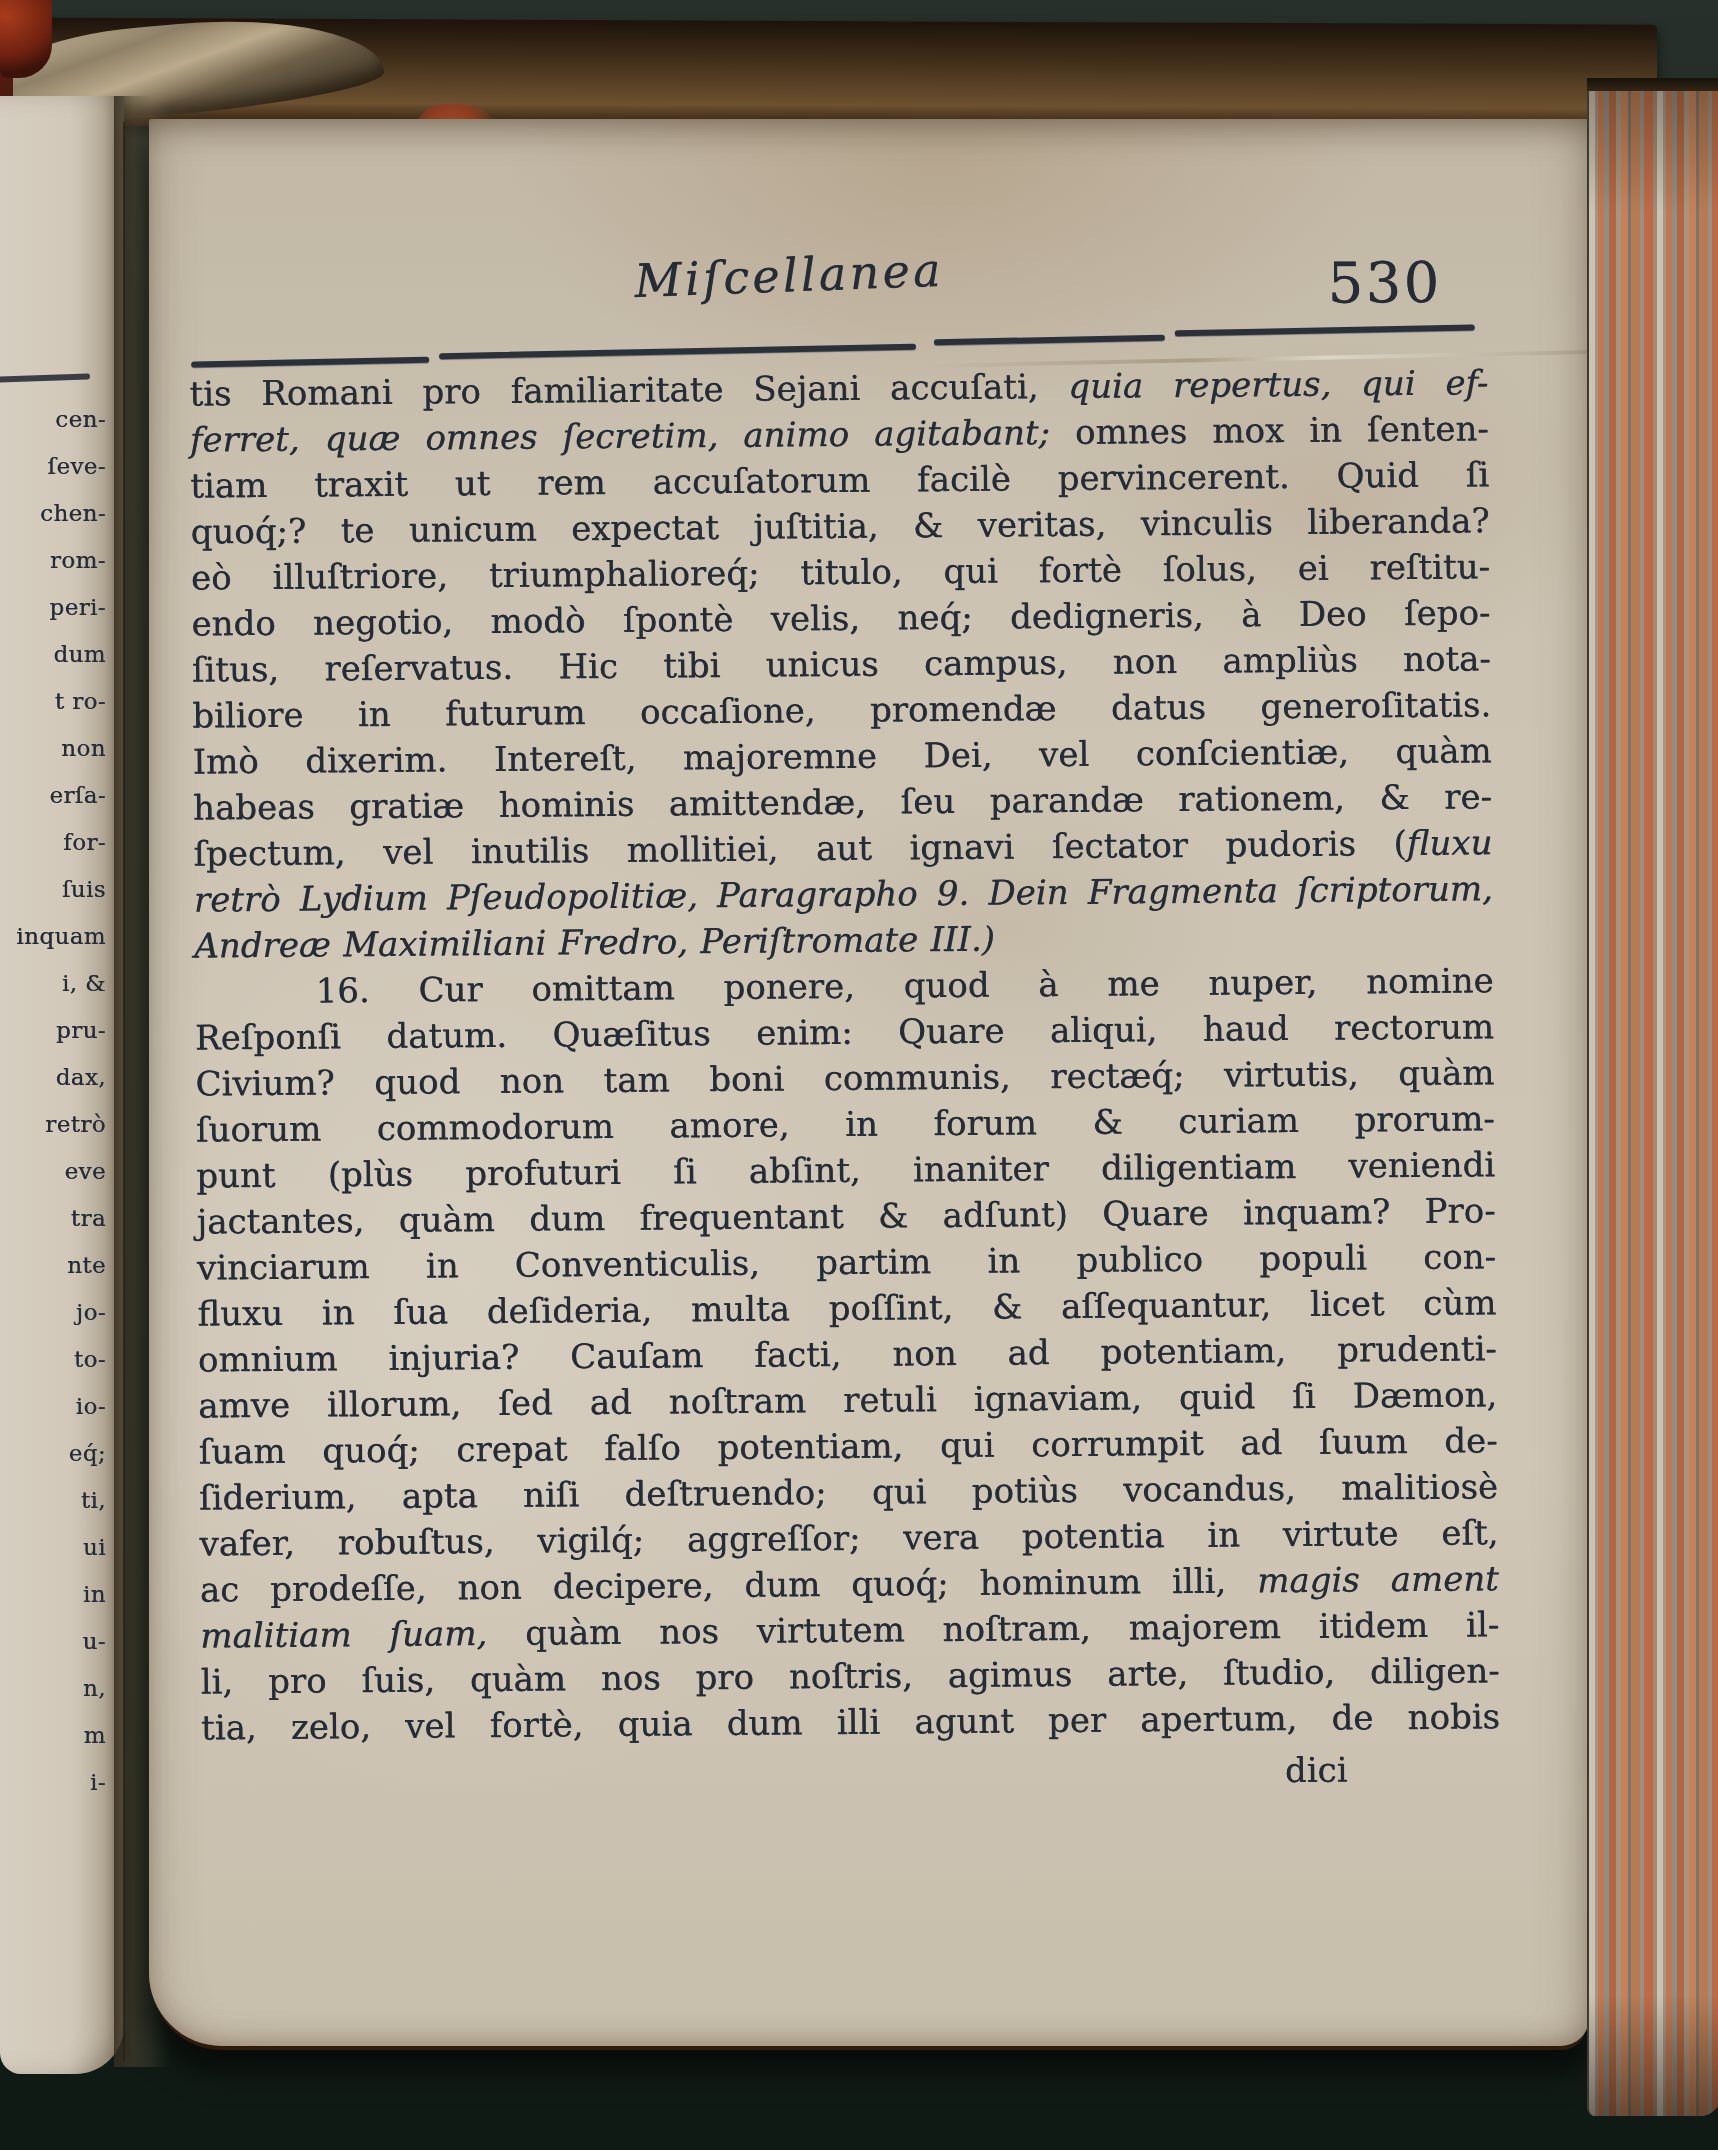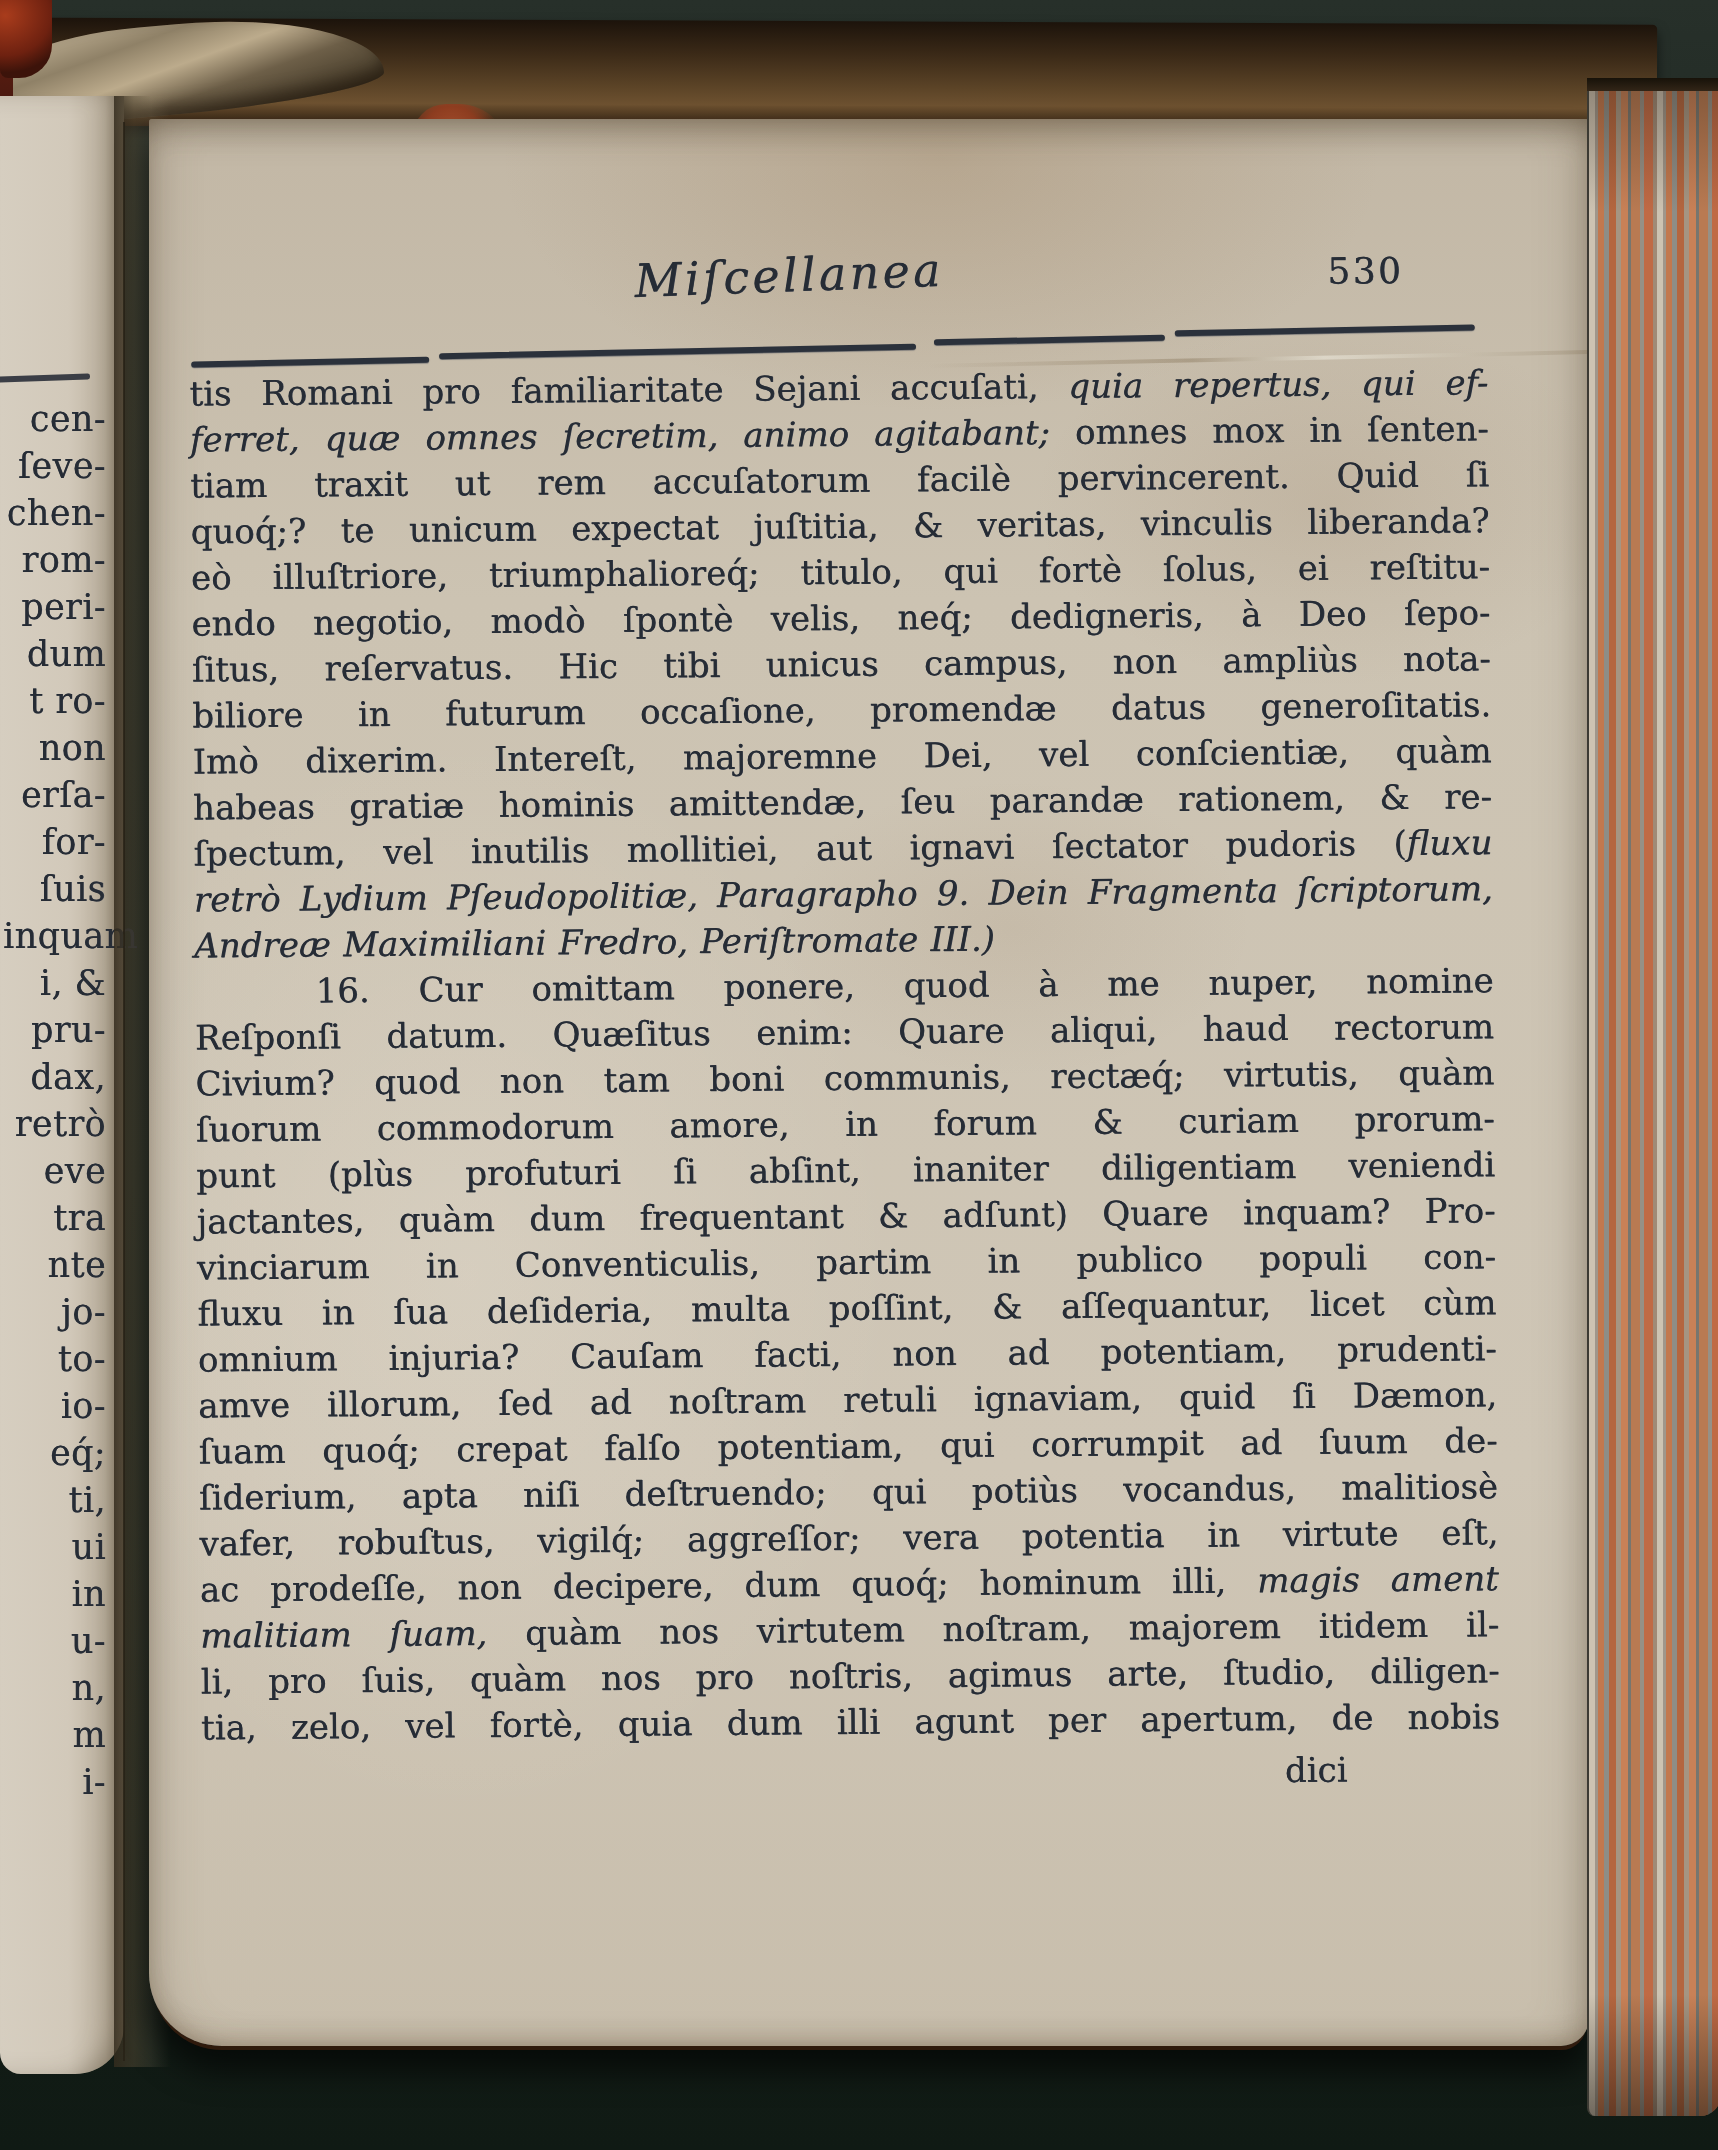--- a/index.html
+++ b/index.html
@@ -31,21 +31,21 @@
     opacity:.75;border-radius:6.5px;transform:rotate(.2deg);}
   
   .sliver{
     position:absolute;left:0;top:96px;width:124px;height:1978px;
     background:linear-gradient(90deg,#d6cec0 0%,#d2c9ba 55%,#bdb2a0 85%,#9a8e7a 100%);
     border-radius:0 0 49px 21px;
     box-shadow:inset -21px 0 28px -11.4px rgba(70,58,38,.5);
   }
   .sliver-rule{position:absolute;left:-6.5px;top:279px;width:96px;height:5.7px;background:#2a2f38;transform:rotate(-2deg);border-radius:2.4px;opacity:.9;}
   .fragments{position:absolute;right:18px;top:300px;width:103px;text-align:right;
-    color:#262c35;font-size:35px;line-height:47px;letter-spacing:0.4px;
+    color:#262c35;font-size:23px;line-height:47px;letter-spacing:0.4px;
     text-shadow:0.3px 0.2px 0.6px rgba(35,45,65,.8);white-space:nowrap;}
   
   .gutter{position:absolute;left:114px;top:96px;width:57px;height:1971px;
     background:linear-gradient(90deg,rgba(52,44,30,.85) 0%,rgba(92,80,58,.45) 35%,rgba(140,126,100,.18) 65%,rgba(0,0,0,0) 100%);}
   .gutter-line{position:absolute;left:123px;top:122px;width:2.4px;height:1939px;background:rgba(40,34,22,.8);}
   
   .page{
     position:absolute;left:149px;top:119px;width:1440px;height:1927px;
     background:
       radial-gradient(733px 424px at 55% 2%,rgba(150,120,85,.28),rgba(150,120,85,0) 60%),
@@ -61,21 +61,21 @@
       inset 0 -14.7px 24.4px -14.7px rgba(100,70,40,.35),
       0 6.5px 0 -2.4px rgba(98,45,18,.45),
       0 24.4px 31px rgba(0,0,0,.6);
   }
   .crease{position:absolute;left:54%;top:238px;width:46%;height:4.1px;
     background:linear-gradient(90deg,rgba(0,0,0,0),rgba(120,100,70,.35) 40%,rgba(255,255,245,.4) 60%,rgba(120,100,70,.25));
     transform:rotate(-1.2deg);border-radius:2.4px;}
   .content{position:absolute;left:38px;top:0;width:1302px;height:100%;transform:rotate(-.5deg);transform-origin:40% 0;}
   .ink{color:#262c35;text-shadow:0.4px 0.2px 0.6px rgba(35,45,65,.85);}
   .running-title{position:absolute;left:446px;top:130px;font-size:46px;font-style:italic;letter-spacing:3.3px;transform:rotate(-1.6deg);}
-  .page-number{position:absolute;left:1139px;top:137px;font-size:36px;letter-spacing:2.4px;}
+  .page-number{position:absolute;left:1139px;top:137px;font-size:56px;letter-spacing:2.4px;}
   .header-rule{position:absolute;left:1.6px;top:225px;width:1287px;display:flex;transform:rotate(-.65deg);}
   .header-rule .seg{height:5.7px;background:#2b313b;border-radius:3.3px;box-shadow:0 0.8px 0.8px rgba(35,45,65,.5);}
   .seg1{width:238px;transform:translateY(5.7px);}
   .seg2{width:477px;margin-left:9.8px;transform:translateY(2.4px);}
   .seg3{width:231px;margin-left:18px;transform:translateY(-1.6px);}
   .seg4{width:300px;margin-left:9.8px;transform:translateY(-5.7px);}
   .body-text{position:absolute;left:0;top:247px;width:1299px;font-size:34px;line-height:46px;word-spacing:1.6px;}
   .line{text-align:justify;text-align-last:justify;white-space:nowrap;}
   .line.no-just{text-align-last:left;}
   .line.indent{padding-left:121px;}

